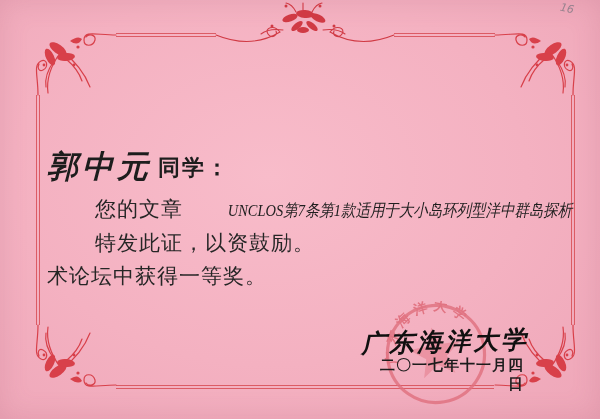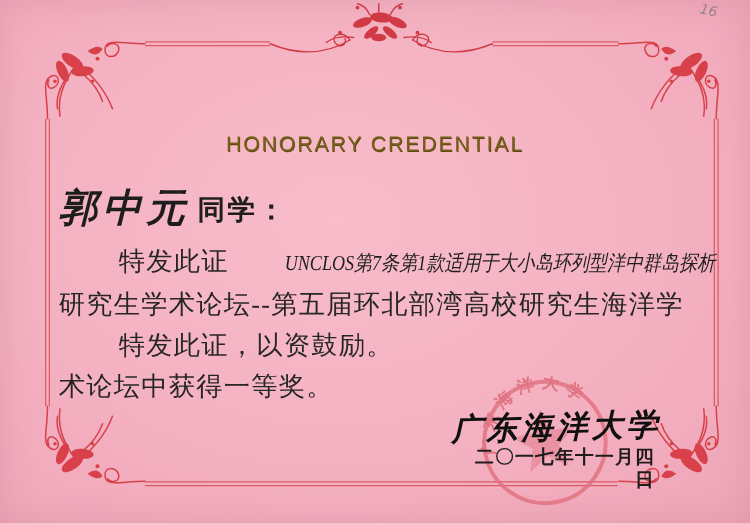--- a/index.html
+++ b/index.html
@@ -95,31 +95,29 @@
     </g>
 
     <use href="#cf" transform="translate(36,33)"></use>
     <use href="#cf" transform="translate(575,33) scale(-1,1)"></use>
     <use href="#cf" transform="translate(36,387) scale(1,-1)"></use>
     <use href="#cf" transform="translate(575,387) scale(-1,-1)"></use>
   </svg>
 
   <div class="pencil">16</div>
 
-  <div class="title-en">HONORARY CREDENTIAL</div>
 
   <div class="recipient">
     <span class="name">郭中元</span><span class="suffix">同学：</span>
   </div>
 
   <div class="para">
     <div class="line line1">
-      <span>特发此证</span><span class="article">UNCLOS第7条第1款适用于大小岛环列型洋中群岛探析</span>
+      <span>您的文章</span><span class="article">UNCLOS第7条第1款适用于大小岛环列型洋中群岛探析</span>
     </div>
-    <div class="line">研究生学术论坛--第五届环北部湾高校研究生海洋学</div>
     <div class="line line4">特发此证，以资鼓励。</div>
     <div class="line">术论坛中获得一等奖。</div>
   </div>
 
   <div class="seal">
     <svg width="106" height="106" viewBox="0 0 106 106">
       <g transform="rotate(-10 53 53)" opacity="0.8">
         <circle cx="53" cy="53" r="48.5" fill="none" stroke="#e0707e" stroke-width="3.2"></circle>
         <polygon points="53,26 59.5,44.1 78.7,44.7 63.5,56.4 68.9,74.8 53,64 37.1,74.8 42.5,56.4 27.3,44.7 46.5,44.1" fill="#e0707e" opacity="0.55"></polygon>
         <defs>

